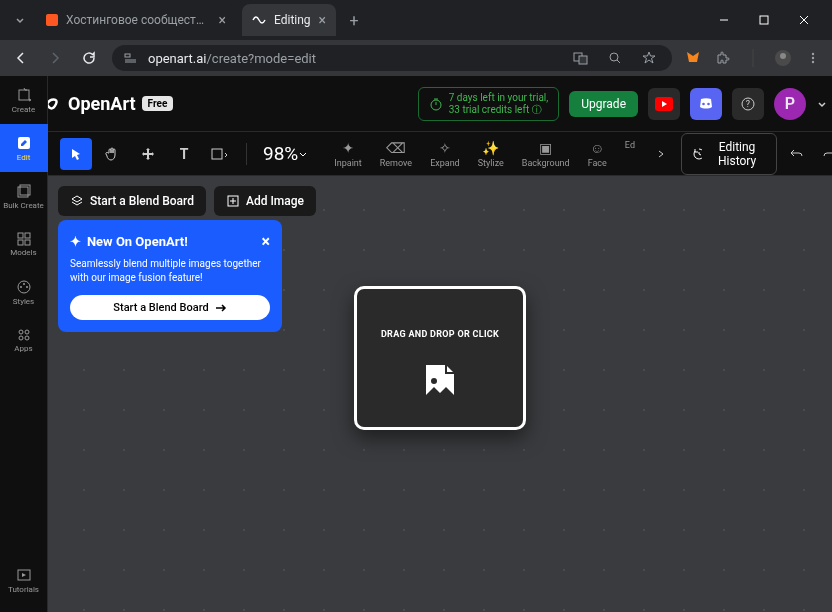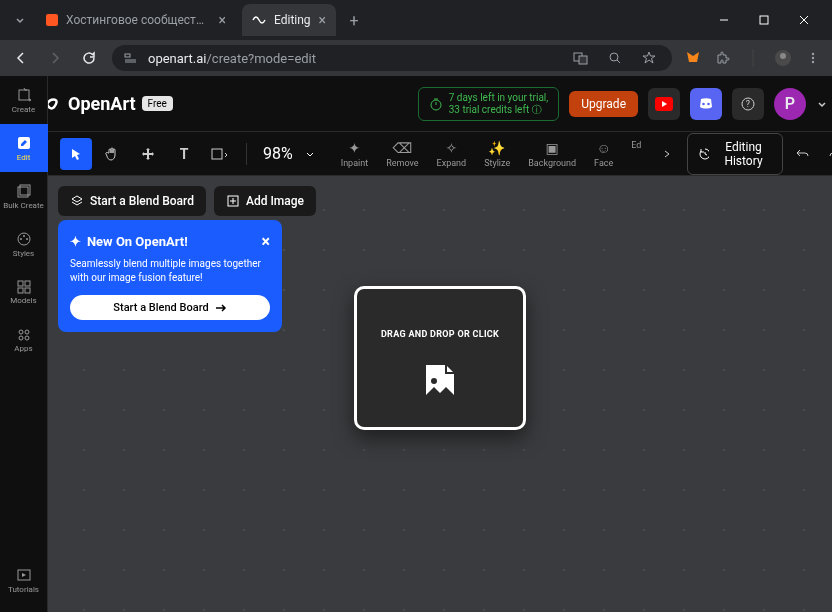--- a/index.html
+++ b/index.html
@@ -20,35 +20,35 @@
 .urlbox{flex:1;height:26px;background:#202124;border-radius:14px;display:flex;align-items:center;padding:0 12px;gap:10px;color:#9aa0a6;font-size:13px}
 .url-icon{font-size:11px}
 .url-text{color:#e8eaed}
 .url-text .dim{color:#9aa0a6}
 .url-actions{margin-left:auto;display:flex;gap:12px}
 .ext-icons{display:flex;gap:12px;align-items:center}
 .ext-icon{width:18px;height:18px;display:flex;align-items:center;justify-content:center;cursor:pointer}
 .appheader{height:56px;background:#0f0f0f;border-bottom:1px solid #2a2a2a;display:flex;align-items:center;padding:0 4px;gap:14px}
 .hamburger{cursor:pointer;color:#fff}
 .logo{display:flex;align-items:center;gap:6px;font-weight:700;font-size:18px;color:#fff}
-.logo-badge{background:#e5e5e5;color:#000;font-size:10px;padding:2px 6px;border-radius:4px;font-weight:400}
+.logo-badge{background:#e5e5e5;color:#000;font-size:10px;padding:2px 6px;border-radius:4px;font-weight:700}
 .header-right{margin-left:auto;display:flex;align-items:center;gap:10px}
 .trial-box{border:1px solid #1a6b32;border-radius:6px;padding:4px 10px;display:flex;align-items:center;gap:6px;font-size:10px;color:#3fb950}
 .trial-text{line-height:1.2}
-.upgrade-btn{background:#c2410c;color:#fff;border:none;padding:6px 12px;border-radius:6px;font-size:12px;cursor:pointer}
+.upgrade-btn{background:#15803d;color:#fff;border:none;padding:6px 12px;border-radius:6px;font-size:12px;cursor:pointer}
 .hdr-icon{width:32px;height:32px;background:#2a2a2a;border-radius:6px;display:flex;align-items:center;justify-content:center;cursor:pointer}
 .hdr-icon.yt{background:#2a2a2a}
 .hdr-icon.discord{background:#5865F2}
 .avatar{width:32px;height:32px;background:#9c27b0;border-radius:50%;display:flex;align-items:center;justify-content:center;font-weight:600;cursor:pointer}
 .toolbar{height:44px;background:#0f0f0f;border-bottom:1px solid #2a2a2a;display:flex;align-items:center;padding:0 12px;gap:4px}
 .toolbar-left{margin-left:48px;display:flex;align-items:center;gap:4px}
 .tool-btn{width:32px;height:32px;display:flex;align-items:center;justify-content:center;cursor:pointer;border-radius:4px;color:#ccc}
 .tool-btn.active{background:#1b5cff;color:#fff}
 .tool-sep{width:1px;height:22px;background:#333;margin:0 6px}
-.zoom{display:flex;align-items:center;gap:12px;font-size:16px;color:#fff;cursor:pointer;padding:4px 6px}
+.zoom{display:flex;align-items:center;gap:0;font-size:19px;color:#fff;cursor:pointer;padding:4px 6px}
 .tool-actions{display:flex;gap:2px;margin-left:8px}
 .tool-action{display:flex;flex-direction:column;align-items:center;gap:2px;padding:2px 8px;cursor:pointer;color:#999}
 .tool-action-icon{font-size:14px}
 .tool-action-label{font-size:9px}
 .toolbar-right{margin-left:auto;display:flex;align-items:center;gap:8px}
 .history-btn{background:transparent;border:1px solid #444;color:#fff;padding:6px 10px;border-radius:6px;font-size:12px;cursor:pointer;display:flex;align-items:center;gap:6px}
 .main{display:flex;height:calc(100% - 176px);position:relative}
 .sidebar{width:48px;background:#0f0f0f;border-right:1px solid #2a2a2a;display:flex;flex-direction:column;align-items:center;padding-top:0;position:absolute;left:0;top:76px;bottom:0}
 .side-item{width:48px;height:48px;display:flex;flex-direction:column;align-items:center;justify-content:center;gap:2px;cursor:pointer;color:#999}
 .side-item.active{background:#1b5cff;color:#fde047}
@@ -364,39 +364,39 @@
       <span class="side-item-icon">
         <svg width="16" height="16">
           <rect x="2" y="4" width="10" height="10" stroke="#999" fill="none"></rect>
           <rect x="4" y="2" width="10" height="10" stroke="#999" fill="none"></rect>
         </svg>
       </span>
       <span class="side-item-label">Bulk Create</span>
     </div>
   <div class="side-item">
       <span class="side-item-icon">
+        <svg width="14" height="14">
+          <rect x="1" y="1" width="5" height="5" stroke="#999" fill="none"></rect>
+          <rect x="8" y="1" width="5" height="5" stroke="#999" fill="none"></rect>
+          <rect x="1" y="8" width="5" height="5" stroke="#999" fill="none"></rect>
+          <rect x="8" y="8" width="5" height="5" stroke="#999" fill="none"></rect>
+        </svg>
+      </span>
+      <span class="side-item-label">Models</span>
+    </div>
+  <div class="side-item">
+      <span class="side-item-icon">
         <svg width="16" height="16">
           <circle cx="8" cy="8" r="6" stroke="#999" fill="none"></circle>
           <circle cx="8" cy="5" r="1" fill="#999"></circle>
           <circle cx="5" cy="8" r="1" fill="#999"></circle>
           <circle cx="11" cy="8" r="1" fill="#999"></circle>
         </svg>
       </span>
       <span class="side-item-label">Styles</span>
-    </div>
-  <div class="side-item">
-      <span class="side-item-icon">
-        <svg width="14" height="14">
-          <rect x="1" y="1" width="5" height="5" stroke="#999" fill="none"></rect>
-          <rect x="8" y="1" width="5" height="5" stroke="#999" fill="none"></rect>
-          <rect x="1" y="8" width="5" height="5" stroke="#999" fill="none"></rect>
-          <rect x="8" y="8" width="5" height="5" stroke="#999" fill="none"></rect>
-        </svg>
-      </span>
-      <span class="side-item-label">Models</span>
     </div>
   <div class="side-item">
       <span class="side-item-icon">
         <svg width="14" height="14">
           <circle cx="4" cy="4" r="2" stroke="#999" fill="none"></circle>
           <circle cx="10" cy="4" r="2" stroke="#999" fill="none"></circle>
           <circle cx="4" cy="10" r="2" stroke="#999" fill="none"></circle>
           <circle cx="10" cy="10" r="2" stroke="#999" fill="none"></circle>
         </svg>
       </span>

